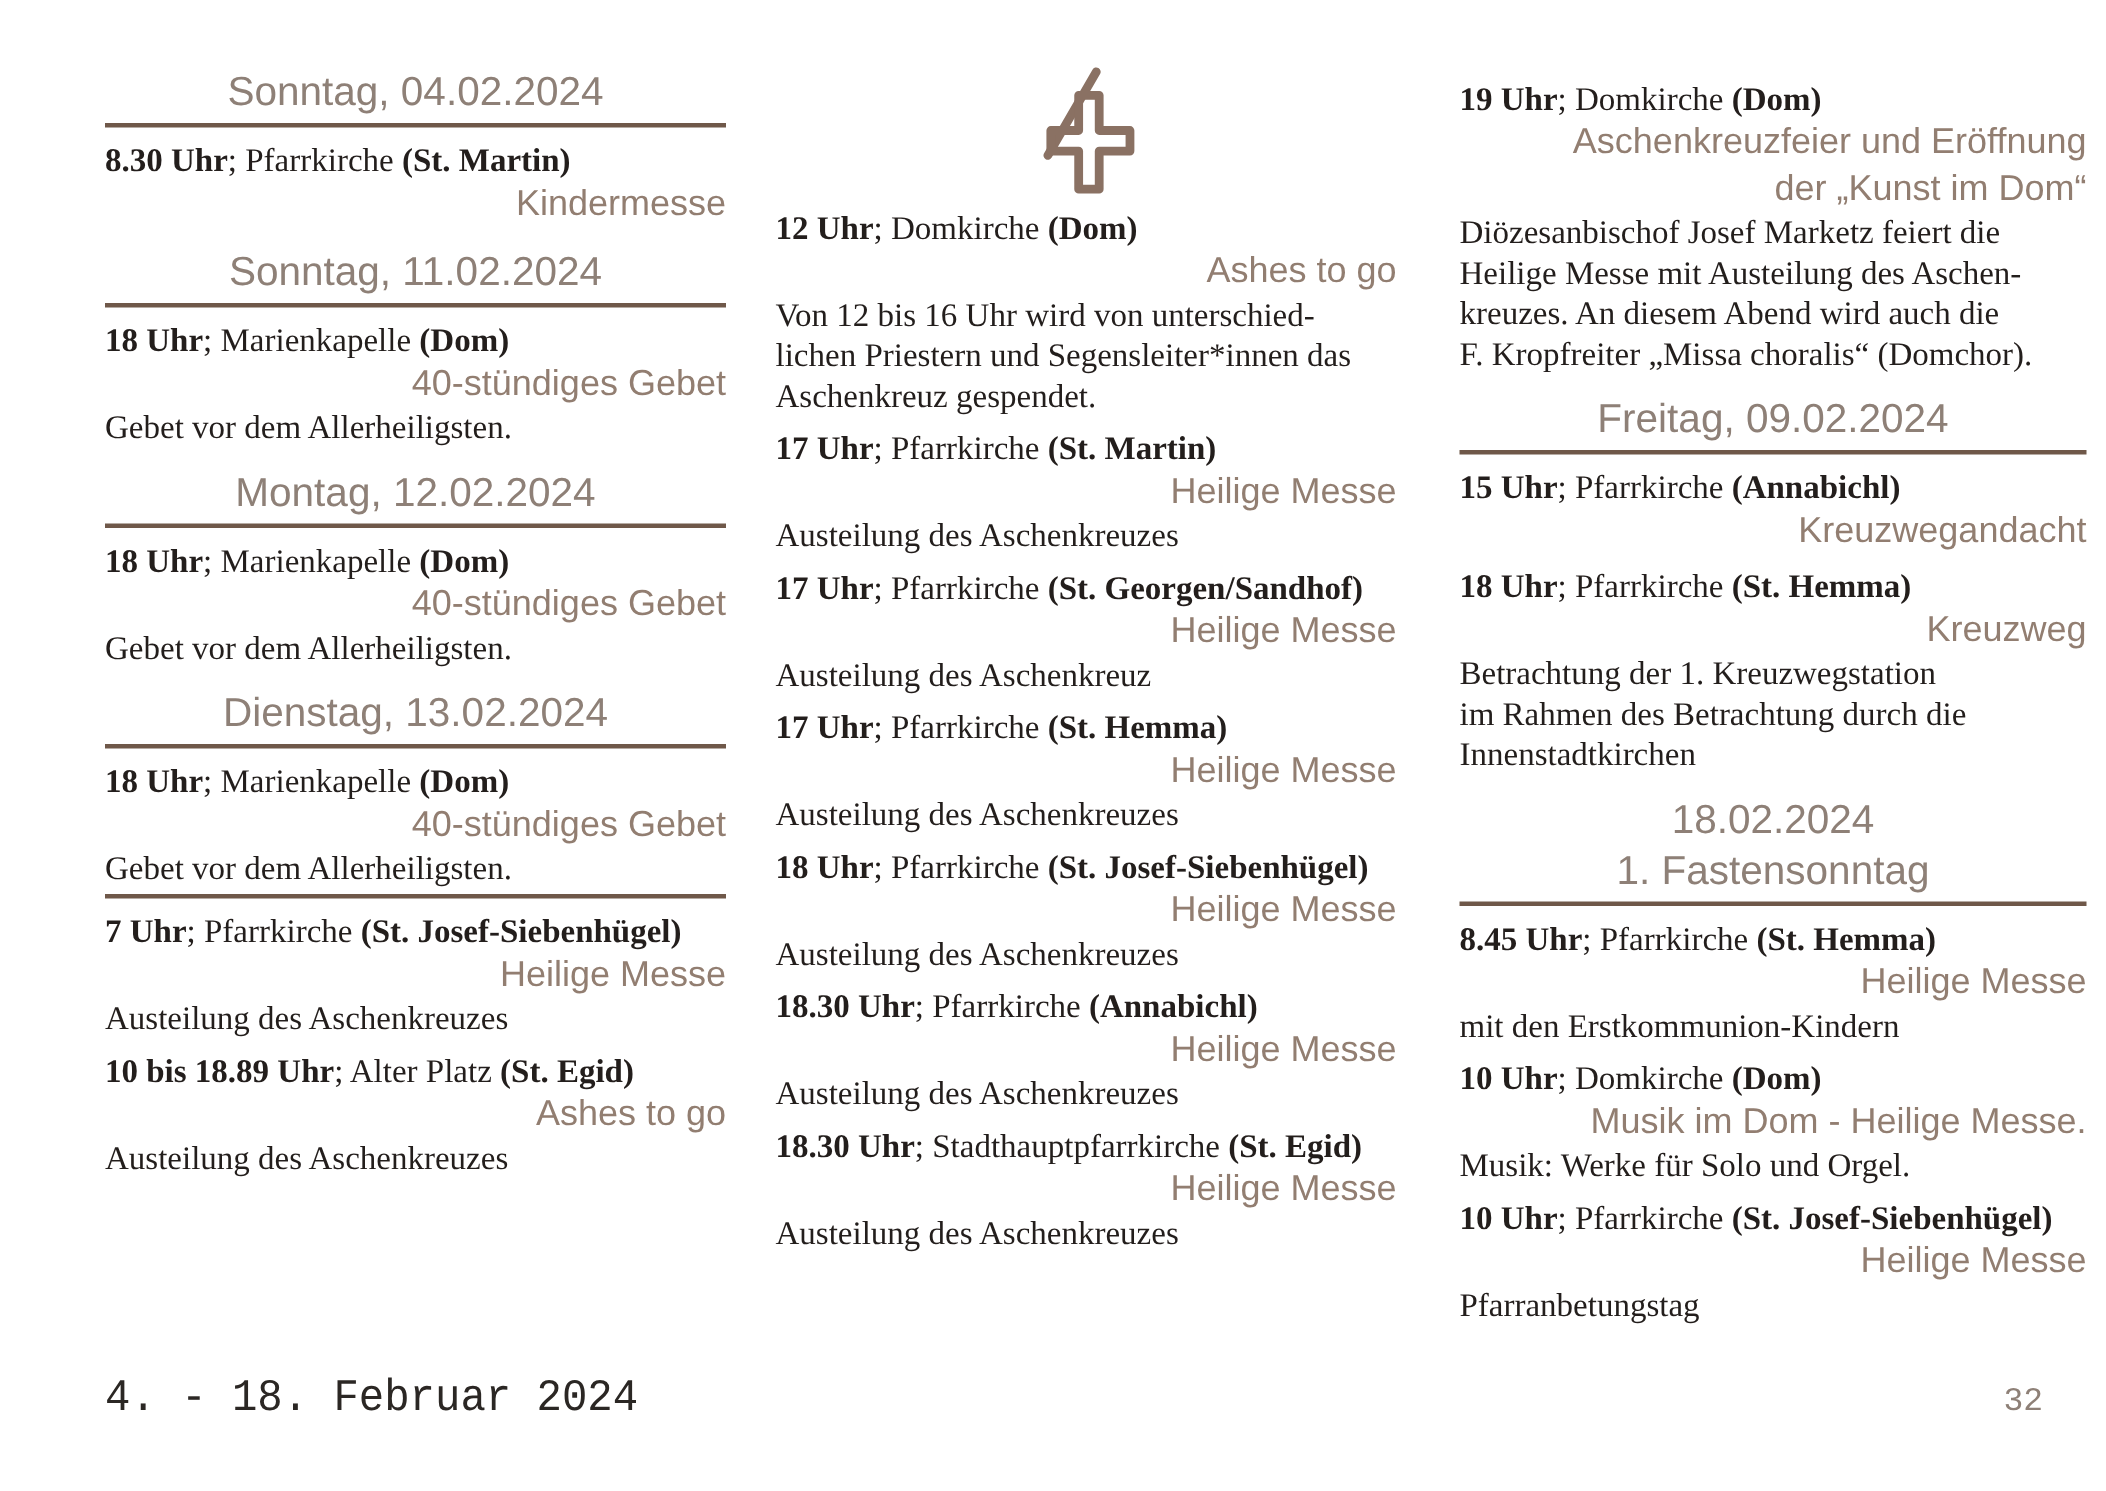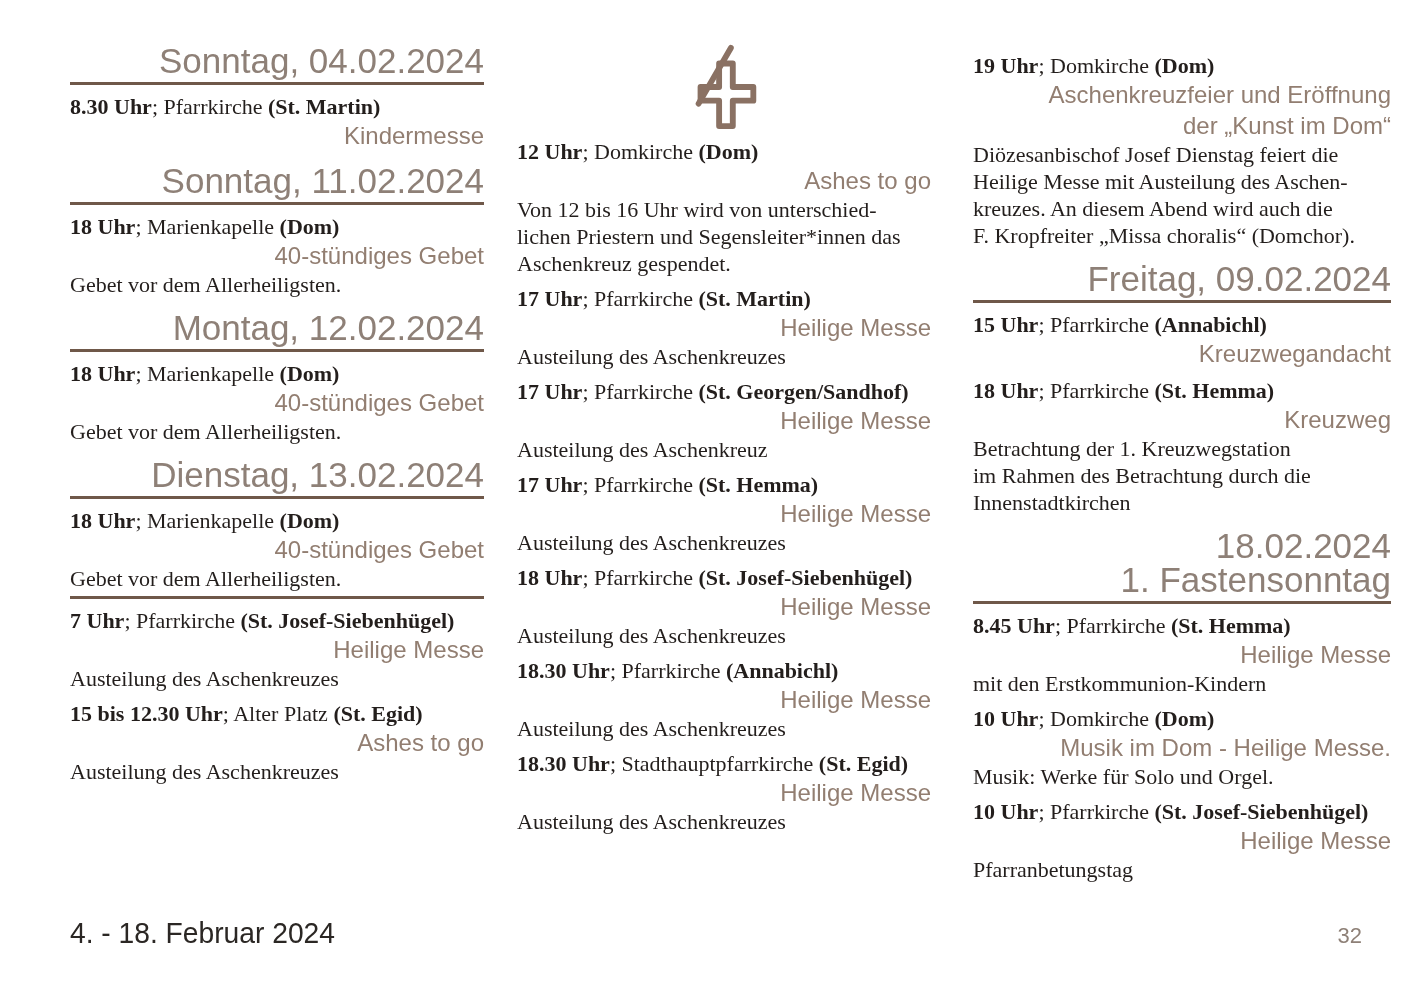--- a/index.html
+++ b/index.html
@@ -11,21 +11,21 @@
   .columns{
     position:absolute;left:70px;top:44px;
     display:flex;align-items:flex-start;
   }
   .col{width:414px;}
   .col.c2{width:414px;margin-left:33px;}
   .col.c3{width:418px;margin-left:42px;}
 
   .section-heading{
     font-family:"Liberation Sans", sans-serif;
-    font-size:35px;line-height:34px;text-align:right;
+    font-size:27px;line-height:34px;text-align:center;
     color:var(--heading,#8e8077);
     margin-top:13px;
   }
   .col > .section-heading:first-child{margin-top:0;}
   .heading-rule{
     border:0;border-top:3px solid var(--rule,#6f5849);
     margin:4px 0 0 0;height:0;
   }
 
   .event{margin-top:8px;}
@@ -38,21 +38,21 @@
   .event-desc{font-size:22px;line-height:27px;color:var(--ink,#231e1c);}
 
   .icon-wrap{
     height:86px;display:flex;justify-content:center;align-items:flex-start;
     color:var(--icon,#8a7163);
   }
 
   .footer{
     position:absolute;left:70px;right:42px;top:916px;
     display:flex;justify-content:space-between;align-items:baseline;
-    font-family:Liberation Sans, sans-serif;
+    font-family:Liberation Mono, monospace;
   }
   .footer-range{
     font-size:30px;color:var(--footer,#2b2724);
     transform:scaleX(0.94);transform-origin:left center;white-space:nowrap;
   }
   .footer-page{font-size:22px;color:var(--pagenum,#8e8077);}
 </style>
 </head>
 <body>
 
@@ -112,21 +112,21 @@
         <article class="event">
           <div class="event-meta"><span class="seg seg-bold">7 Uhr</span><span class="seg">; Pfarrkirche </span><span class="seg seg-bold">(St. Josef-Siebenhügel)</span></div>
           <div class="event-title">
             <div class="title-line">Heilige Messe</div>
           </div>
           <div class="event-desc">
             <div class="desc-line">Austeilung des Aschenkreuzes</div>
           </div>
         </article>
         <article class="event">
-          <div class="event-meta"><span class="seg seg-bold">15 bis 12.30 Uhr</span><span class="seg">; Alter Platz </span><span class="seg seg-bold">(St. Egid)</span></div>
+          <div class="event-meta"><span class="seg seg-bold">10 bis 18.89 Uhr</span><span class="seg">; Alter Platz </span><span class="seg seg-bold">(St. Egid)</span></div>
           <div class="event-title">
             <div class="title-line">Ashes to go</div>
           </div>
           <div class="event-desc">
             <div class="desc-line">Austeilung des Aschenkreuzes</div>
           </div>
         </article>
       </section>
     <section class="col c2">
         <div class="icon-wrap">
@@ -202,21 +202,21 @@
         </article>
       </section>
     <section class="col c3">
         <article class="event">
           <div class="event-meta"><span class="seg seg-bold">19 Uhr</span><span class="seg">; Domkirche </span><span class="seg seg-bold">(Dom)</span></div>
           <div class="event-title">
             <div class="title-line">Aschenkreuzfeier und Eröffnung</div>
             <div class="title-line">der „Kunst im Dom“</div>
           </div>
           <div class="event-desc">
-            <div class="desc-line">Diözesanbischof Josef Dienstag feiert die</div>
+            <div class="desc-line">Diözesanbischof Josef Marketz feiert die</div>
             <div class="desc-line">Heilige Messe mit Austeilung des Aschen-</div>
             <div class="desc-line">kreuzes. An diesem Abend wird auch die</div>
             <div class="desc-line">F. Kropfreiter „Missa choralis“ (Domchor).</div>
           </div>
         </article>
         <div class="section-heading">
           <div class="heading-line">Freitag, 09.02.2024</div>
         </div>
         <div class="heading-rule"></div>
         <article class="event">

